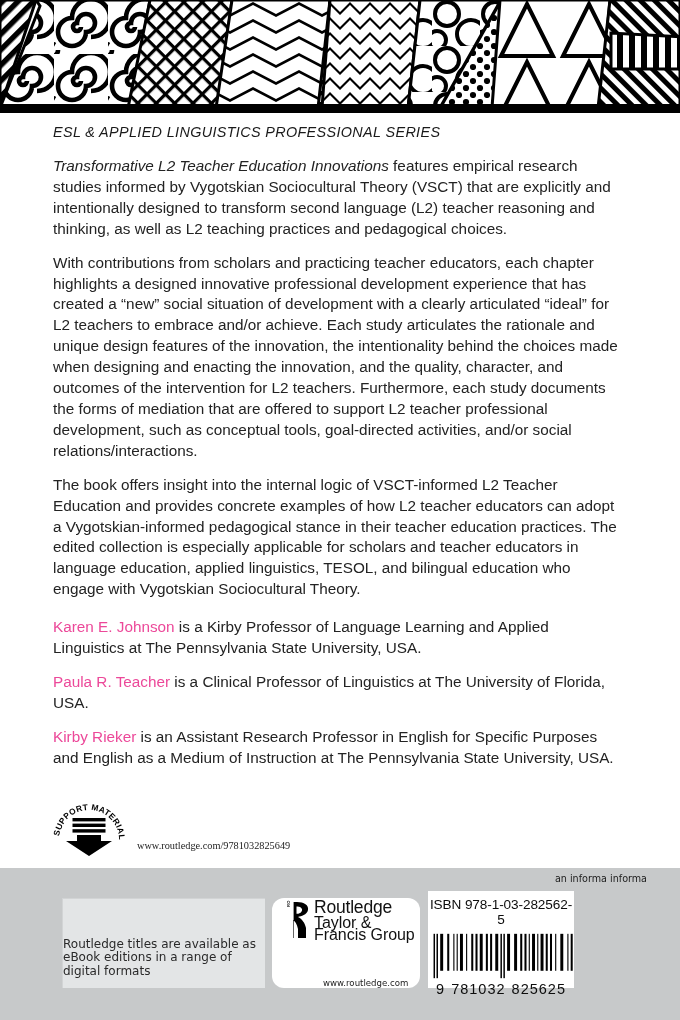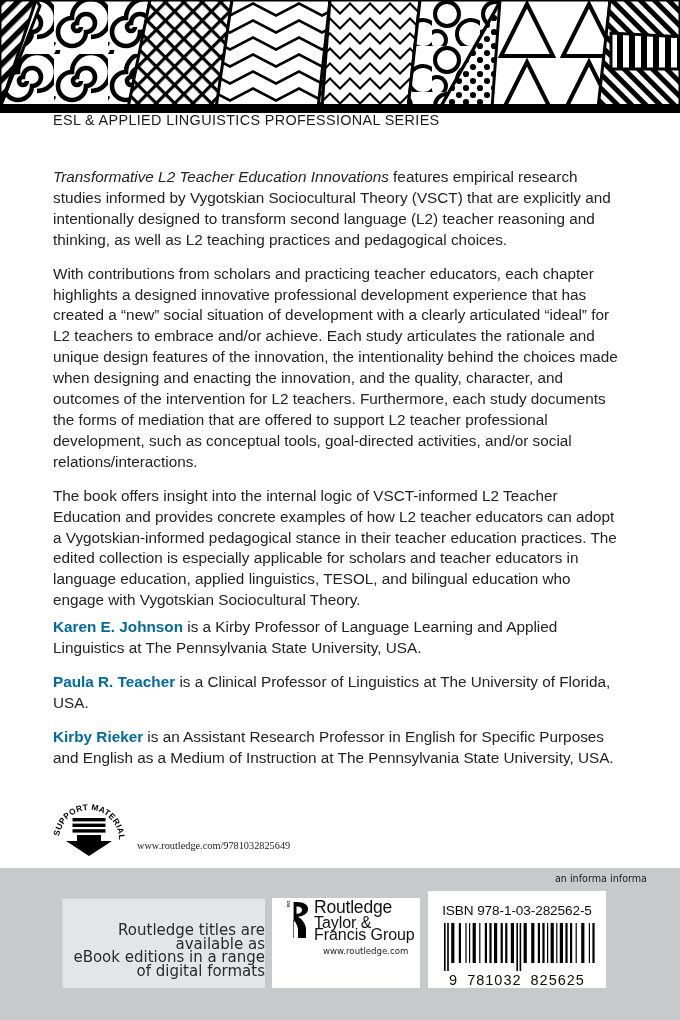--- a/index.html
+++ b/index.html
@@ -26,33 +26,34 @@
     width: 680px;
     height: 113px;
     overflow: hidden;
     background: #ffffff;
   }
   #pattern-header svg { display: block; }
 
   
   #series-line {
     position: absolute;
-    top: 112px;
+    top: 124px;
     left: 53px;
     width: 580px;
     font-size: 14.4px;
     letter-spacing: 0.35px;
     color: #1a1a1a;
     font-weight: 400;
+    font-style: italic;
   }
 
   
   #blurb {
     position: absolute;
-    top: 167px;
+    top: 156px;
     left: 53px;
     width: 566px;
   }
   .para {
     font-size: 15.3px;
     line-height: 20.9px;
     color: #232323;
     margin-bottom: 13px;
     text-align: left;
   }
@@ -64,21 +65,21 @@
     top: 617px;
     left: 53px;
     width: 566px;
   }
   .bio {
     font-size: 15.3px;
     line-height: 20.9px;
     color: #232323;
     margin-bottom: 13px;
   }
-  .bio .name { font-weight: bold; color: #0369a1; }
+  .bio .name { font-weight: normal; color: #ec4899; }
 
   
   #support-block {
     position: absolute;
     top: 796px;
     left: 52px;
     width: 300px;
     height: 64px;
   }
   #support-badge {
@@ -126,37 +127,38 @@
     background: #e3e5e6;
     border-left: 1px solid #d2d4d5;
     border-top: 1px solid #d2d4d5;
     display: flex;
     align-items: flex-end;
     justify-content: center;
     padding-bottom: 10px;
   }
   #ebook-text {
     font-family: "DejaVu Sans", sans-serif;
-    font-size: 15px;
+    font-size: 12px;
     line-height: 13.5px;
     color: #2a2a2a;
-    text-align: right;
+    text-align: left;
   }
 
   #routledge-box {
     position: absolute;
     left: 272px;
     top: 898px;
     width: 148px;
     height: 90px;
     background: #ffffff;
     display: flex;
     flex-direction: column;
-    justify-content: flex-start;
+    justify-content: space-between;
     padding-left: 12px;
+    border-radius: 12px;
   }
   .rl-row { display: flex; align-items: center; }
   .rl-mark { width: 26px; height: 40px; flex: 0 0 26px; }
   .rl-words { margin-left: 4px; }
   #rl-name {
     font-size: 17.5px;
     color: #111;
     line-height: 19px;
     letter-spacing: -0.2px;
   }
@@ -171,24 +173,24 @@
     font-size: 8.6px;
     color: #1b1b1b;
     margin-top: 5px;
     margin-left: 39px;
   }
 
   #isbn-box {
     position: absolute;
     left: 428px;
     top: 891px;
-    width: 178px;
+    width: 146px;
     height: 97px;
     background: #ffffff;
-    padding-top: 12px;
+    padding-top: 6px;
   }
   #isbn-text {
     text-align: center;
     font-family: "Liberation Sans", sans-serif;
     font-size: 13.6px;
     color: #0d0d0d;
     letter-spacing: -0.1px;
   }
   #barcode-wrap {
     margin-top: 5px;

